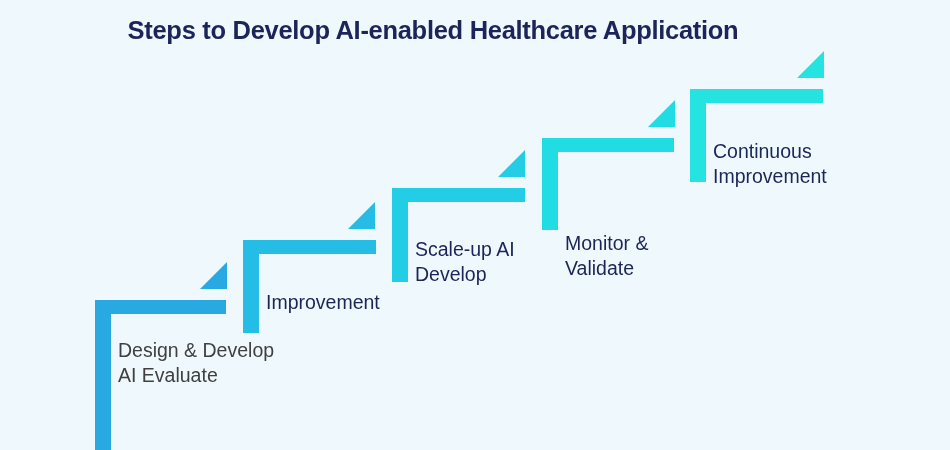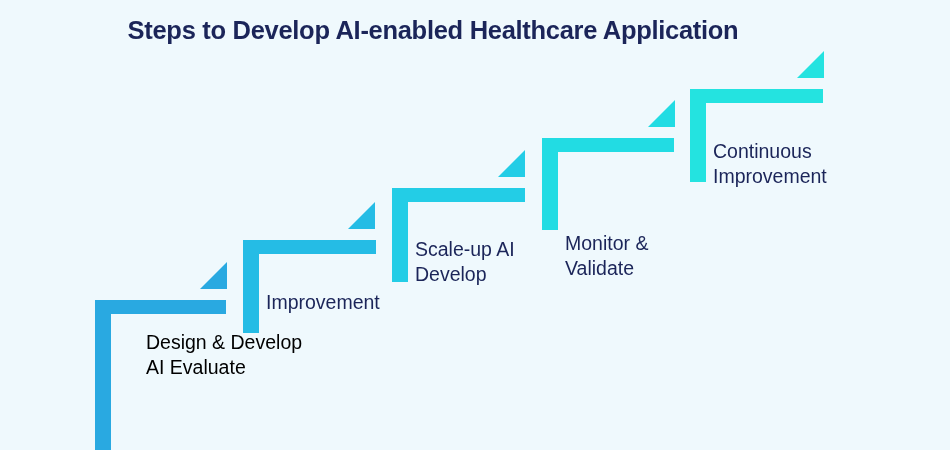--- a/index.html
+++ b/index.html
@@ -64,21 +64,21 @@
 <body style="background: rgb(239, 249, 253);">
 
 <div id="infographic" style="background: rgb(239, 249, 253);">
 
   <div id="chart-title" style="color: rgb(27, 37, 89);">Steps to Develop AI-enabled Healthcare Application</div>
 
   <div class="step">
     <div class="step-riser" style="left: 95px; top: 300px; width: 16px; height: 150px; background: rgb(41, 169, 225);"></div>
     <div class="step-tread" style="left: 95px; top: 300px; width: 131px; height: 14px; background: rgb(41, 169, 225);"></div>
     <div class="step-arrow" style="left: 200px; top: 262px; border-left: 27px solid transparent; border-bottom: 27px solid rgb(41, 169, 225);"></div>
-    <div class="step-label" style="left: 118px; top: 330px; color: #000000; margin-left: 28px;">
+    <div class="step-label" style="left: 118px; top: 338px; color: #404040;">
       <span>Design &amp; Develop</span>
       <span>AI Evaluate</span>
     </div>
   </div>
 
   <div class="step">
     <div class="step-riser" style="left: 243px; top: 240px; width: 16px; height: 93px; background: rgb(37, 188, 229);"></div>
     <div class="step-tread" style="left: 243px; top: 240px; width: 133px; height: 14px; background: rgb(37, 188, 229);"></div>
     <div class="step-arrow" style="left: 348px; top: 202px; border-left: 27px solid transparent; border-bottom: 27px solid rgb(37, 188, 229);"></div>
     <div class="step-label" style="left: 266px; top: 290px; color: rgb(27, 37, 89);">

